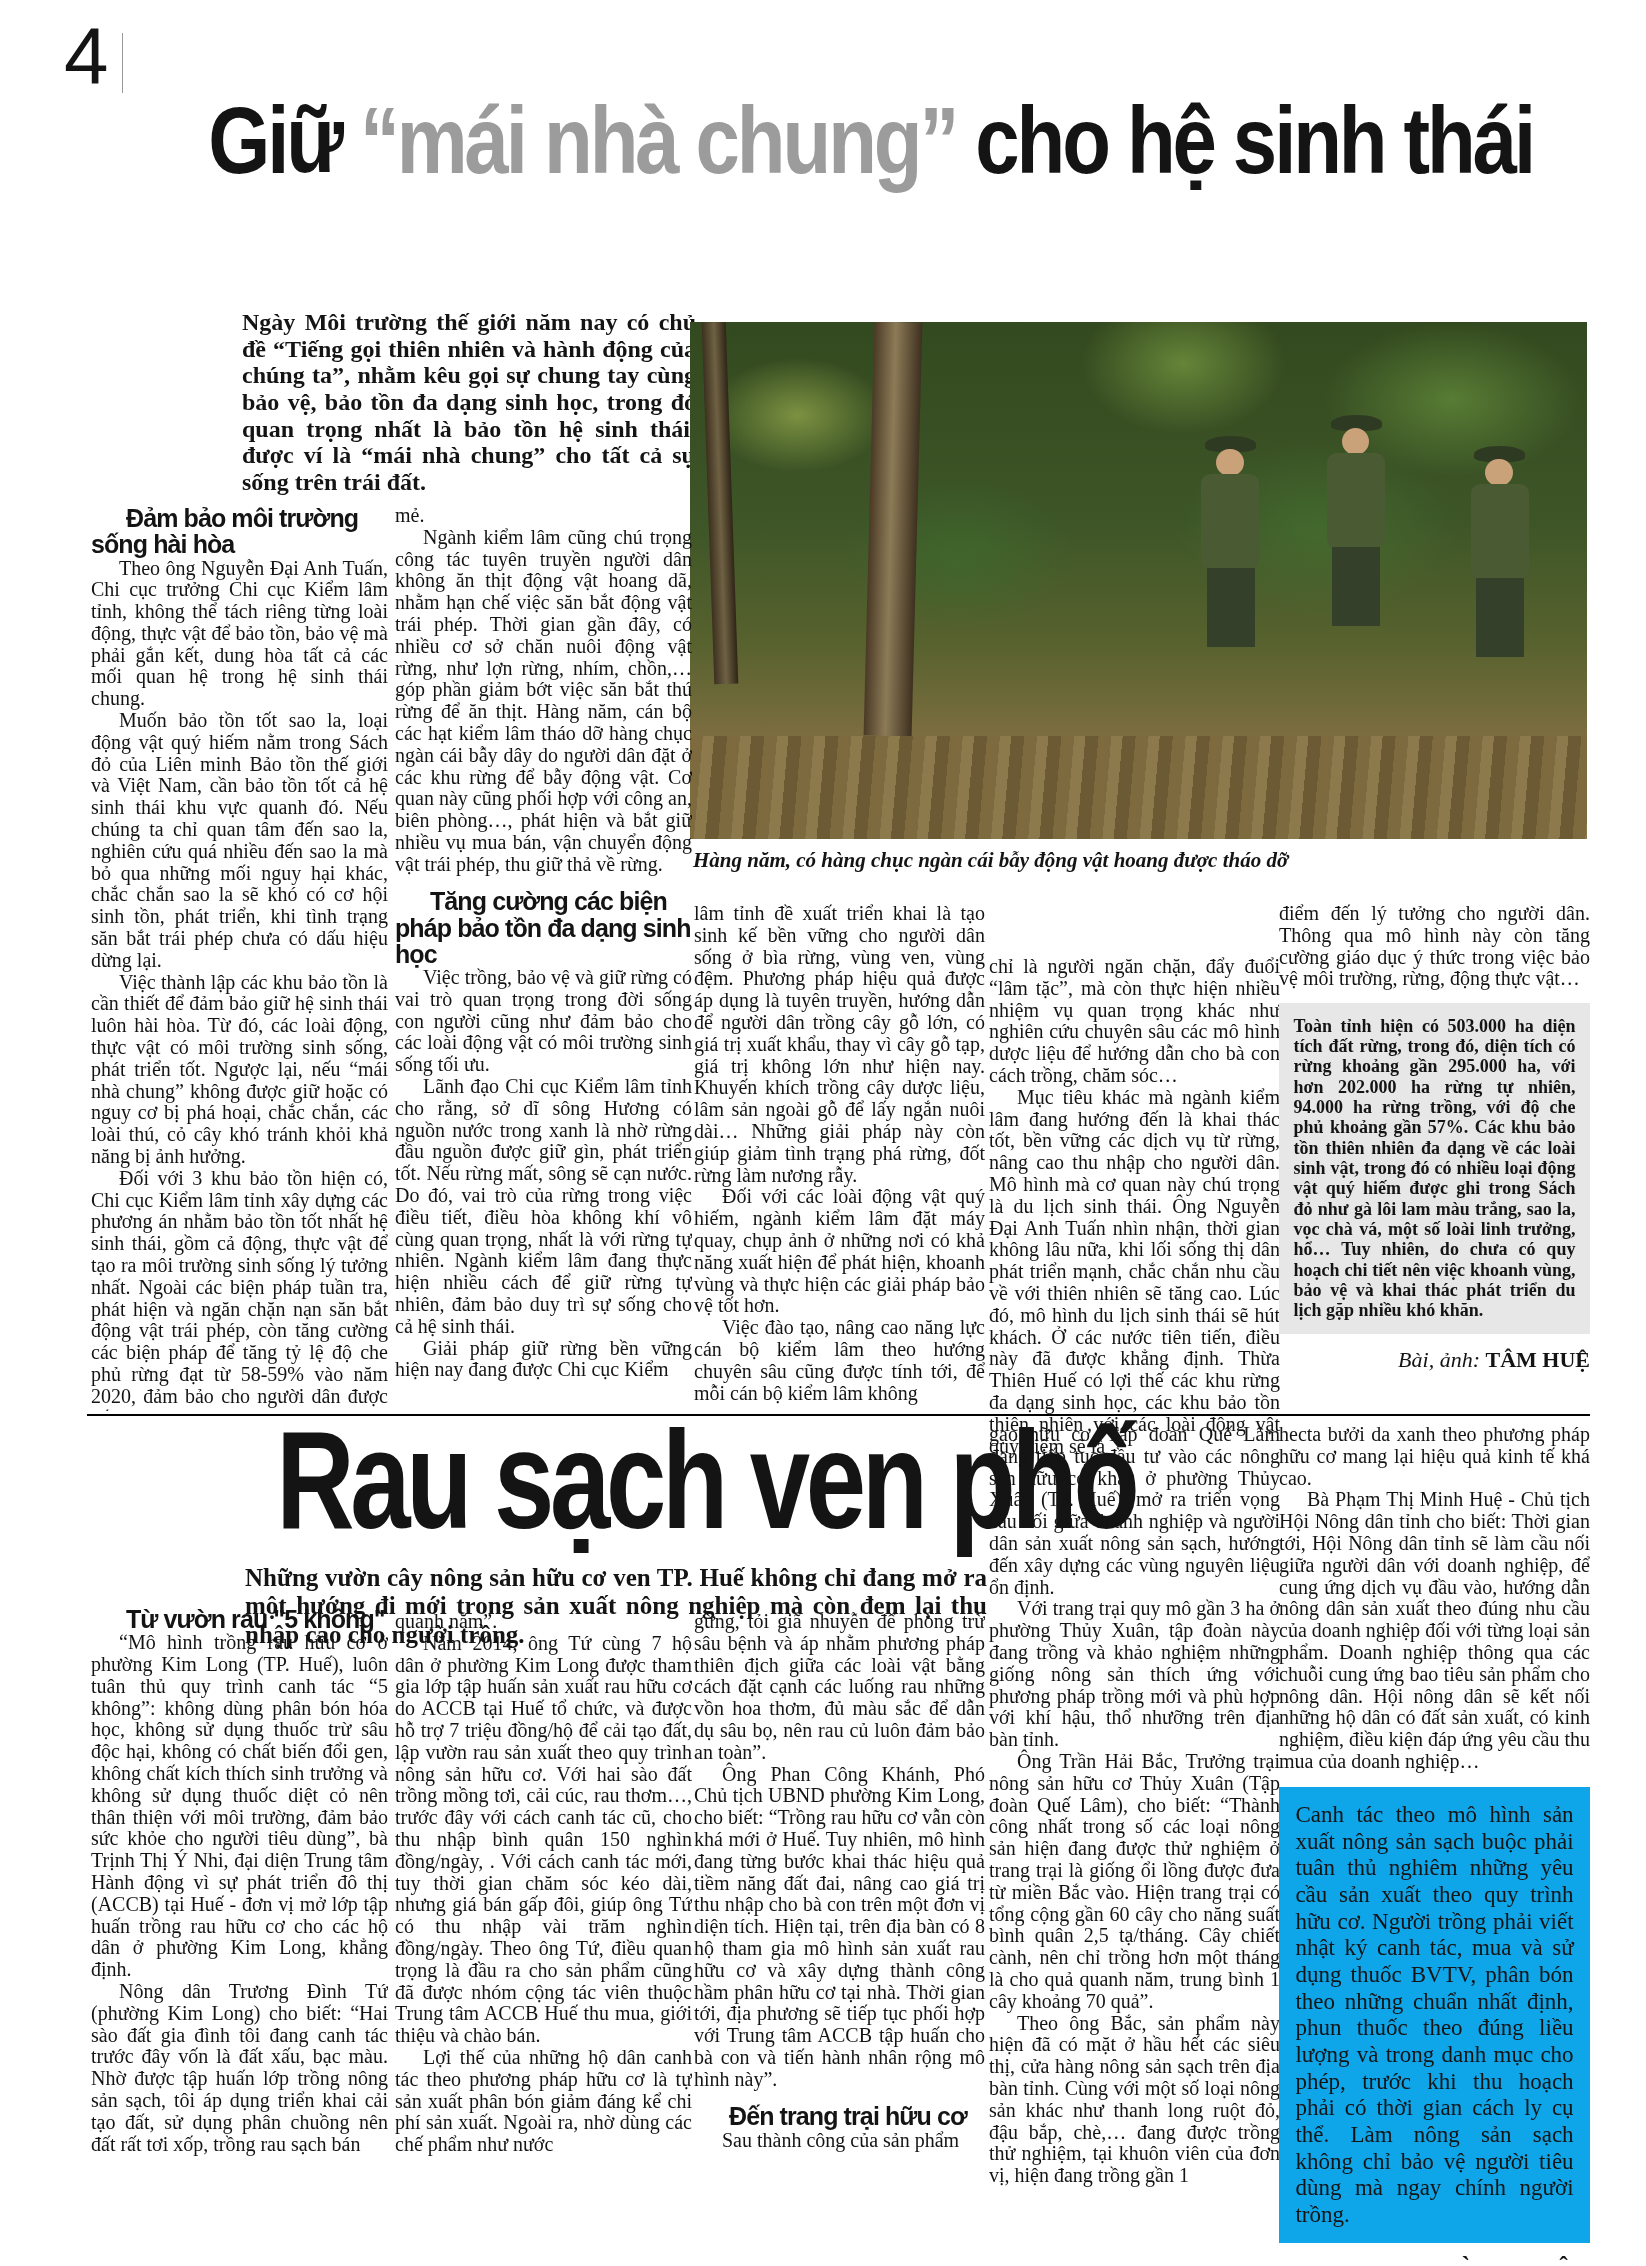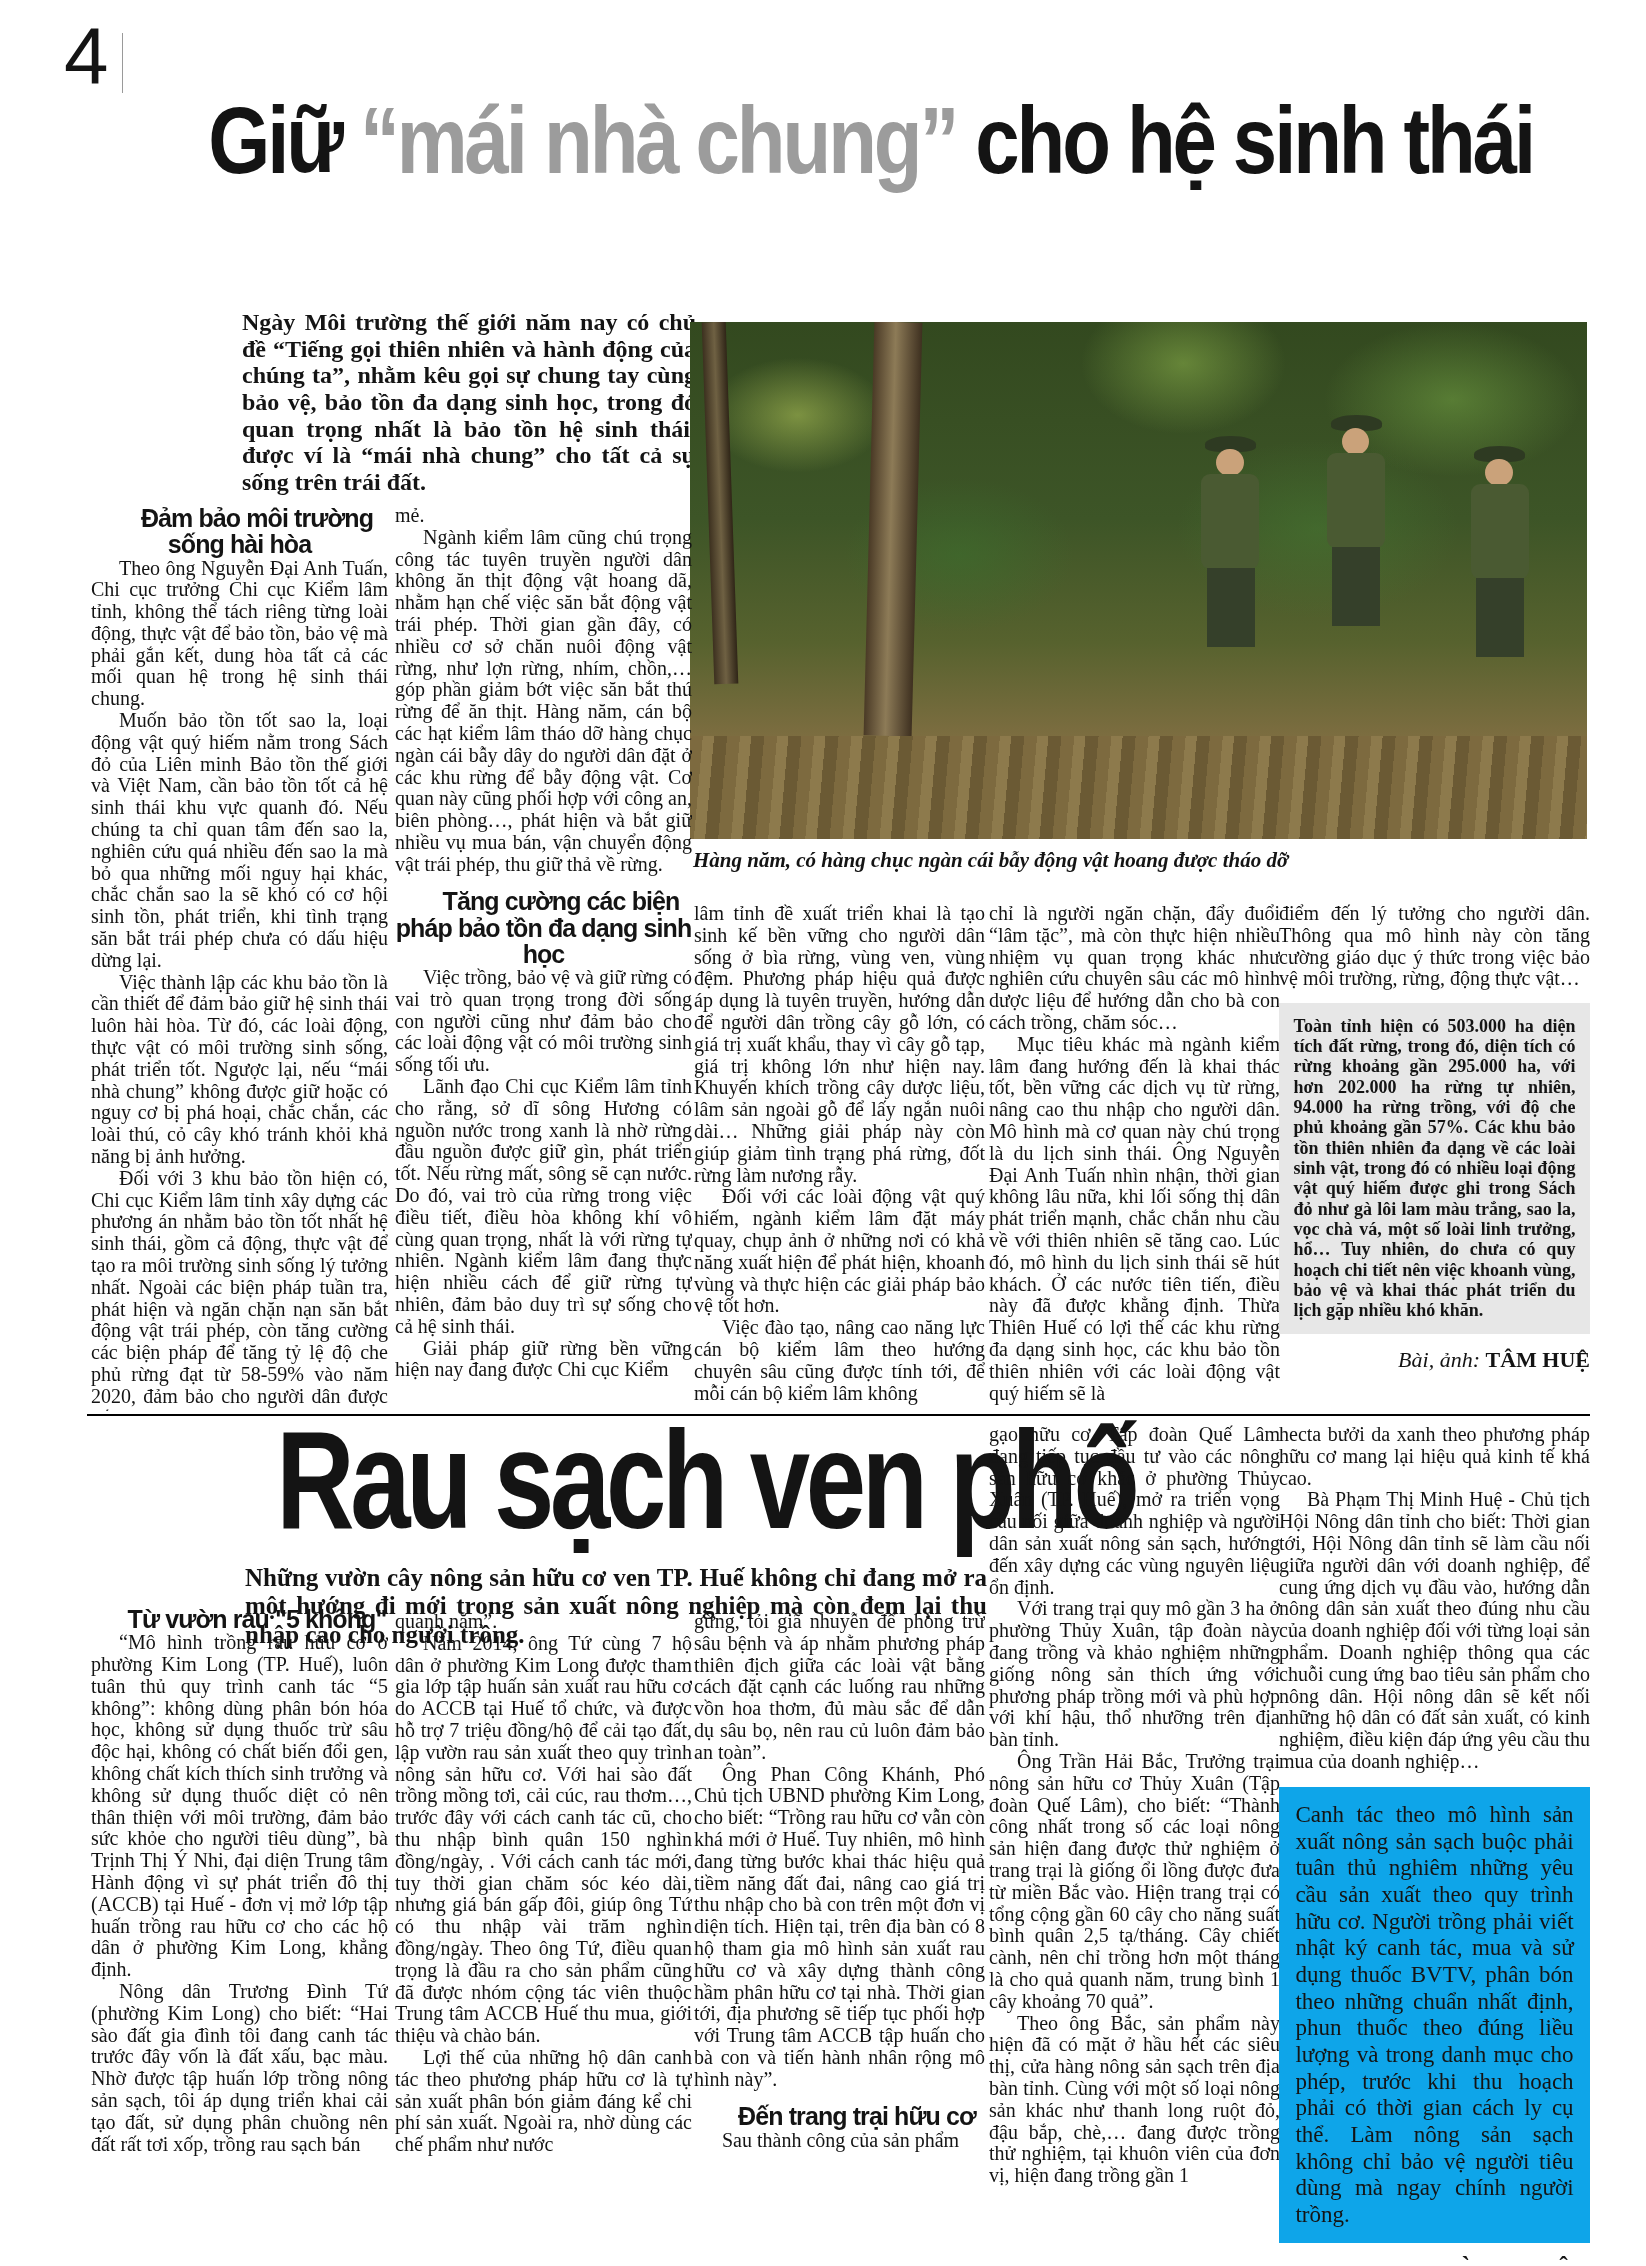--- a/index.html
+++ b/index.html
@@ -41,26 +41,26 @@
   .ranger .head{position:absolute;left:24px;top:12.8px;width:27.4px;height:27.4px;border-radius:50%;background:#caa27a;}
   .ranger .body{position:absolute;left:9.1px;top:38px;width:58px;height:95px;border-radius:9.1px;background:#4a5a32;}
   .ranger .legs{position:absolute;left:14.6px;top:132px;width:48px;height:79px;background:#35402a;}
   .caption{position:absolute;left:693px;top:848px;width:894px;font-weight:bold;font-style:italic;
            font-size:21px;}
   
   .col{position:absolute;font-size:20px;line-height:1.09;text-align:justify;overflow:hidden;}
   .col p{margin:0;text-indent:1.4em;}
   .col p.noind{text-indent:0;}
   .subhead{font-family:"Liberation Sans",sans-serif;font-weight:bold;font-size:25px;
-           letter-spacing:-0.9px;line-height:1.05;text-align:center;margin:0 0 5.5px 0;text-indent:0;}
+           letter-spacing:-0.9px;line-height:1.05;text-align:left;margin:0 0 5.5px 0;text-indent:0;}
   .subhead.mid{margin-top:12.8px;}
   .a1c1{left:91px;top:505px;width:297px;height:906px;}
   .a1c2{left:395px;top:505px;width:297px;height:906px;}
   .a1c3{left:694px;top:903px;width:291px;height:508px;}
-  .a1c4{left:989px;top:903px;width:291px;height:508px;}
+  .a1c4{left:989px;top:956px;width:291px;height:508px;}
   .a1c5{left:1279px;top:903px;width:311px;height:508px;text-align:justify;font-size:20px;line-height:1.09;position:absolute;overflow:hidden;}
   .infobox{background:#e7e7e7;font-weight:bold;font-size:18px;line-height:1.13;
            padding:12.8px 14.6px;text-align:justify;margin-top:12.8px;}
   .byline1{margin-top:14.6px;text-align:right;font-size:22px;}
   .byline1 .lbl{font-style:italic;}
   .byline1 .nm{font-weight:bold;margin-top:8px;}
   .divider{position:absolute;left:87px;top:1414px;width:1503px;border-top:2.7px solid #000;}
   
   .hl2{position:absolute;left:155px;top:1414px;width:877px;text-align:center;line-height:.95;}
   .hl2 .in{display:inline-block;transform:scaleX(.78);transform-origin:center;

